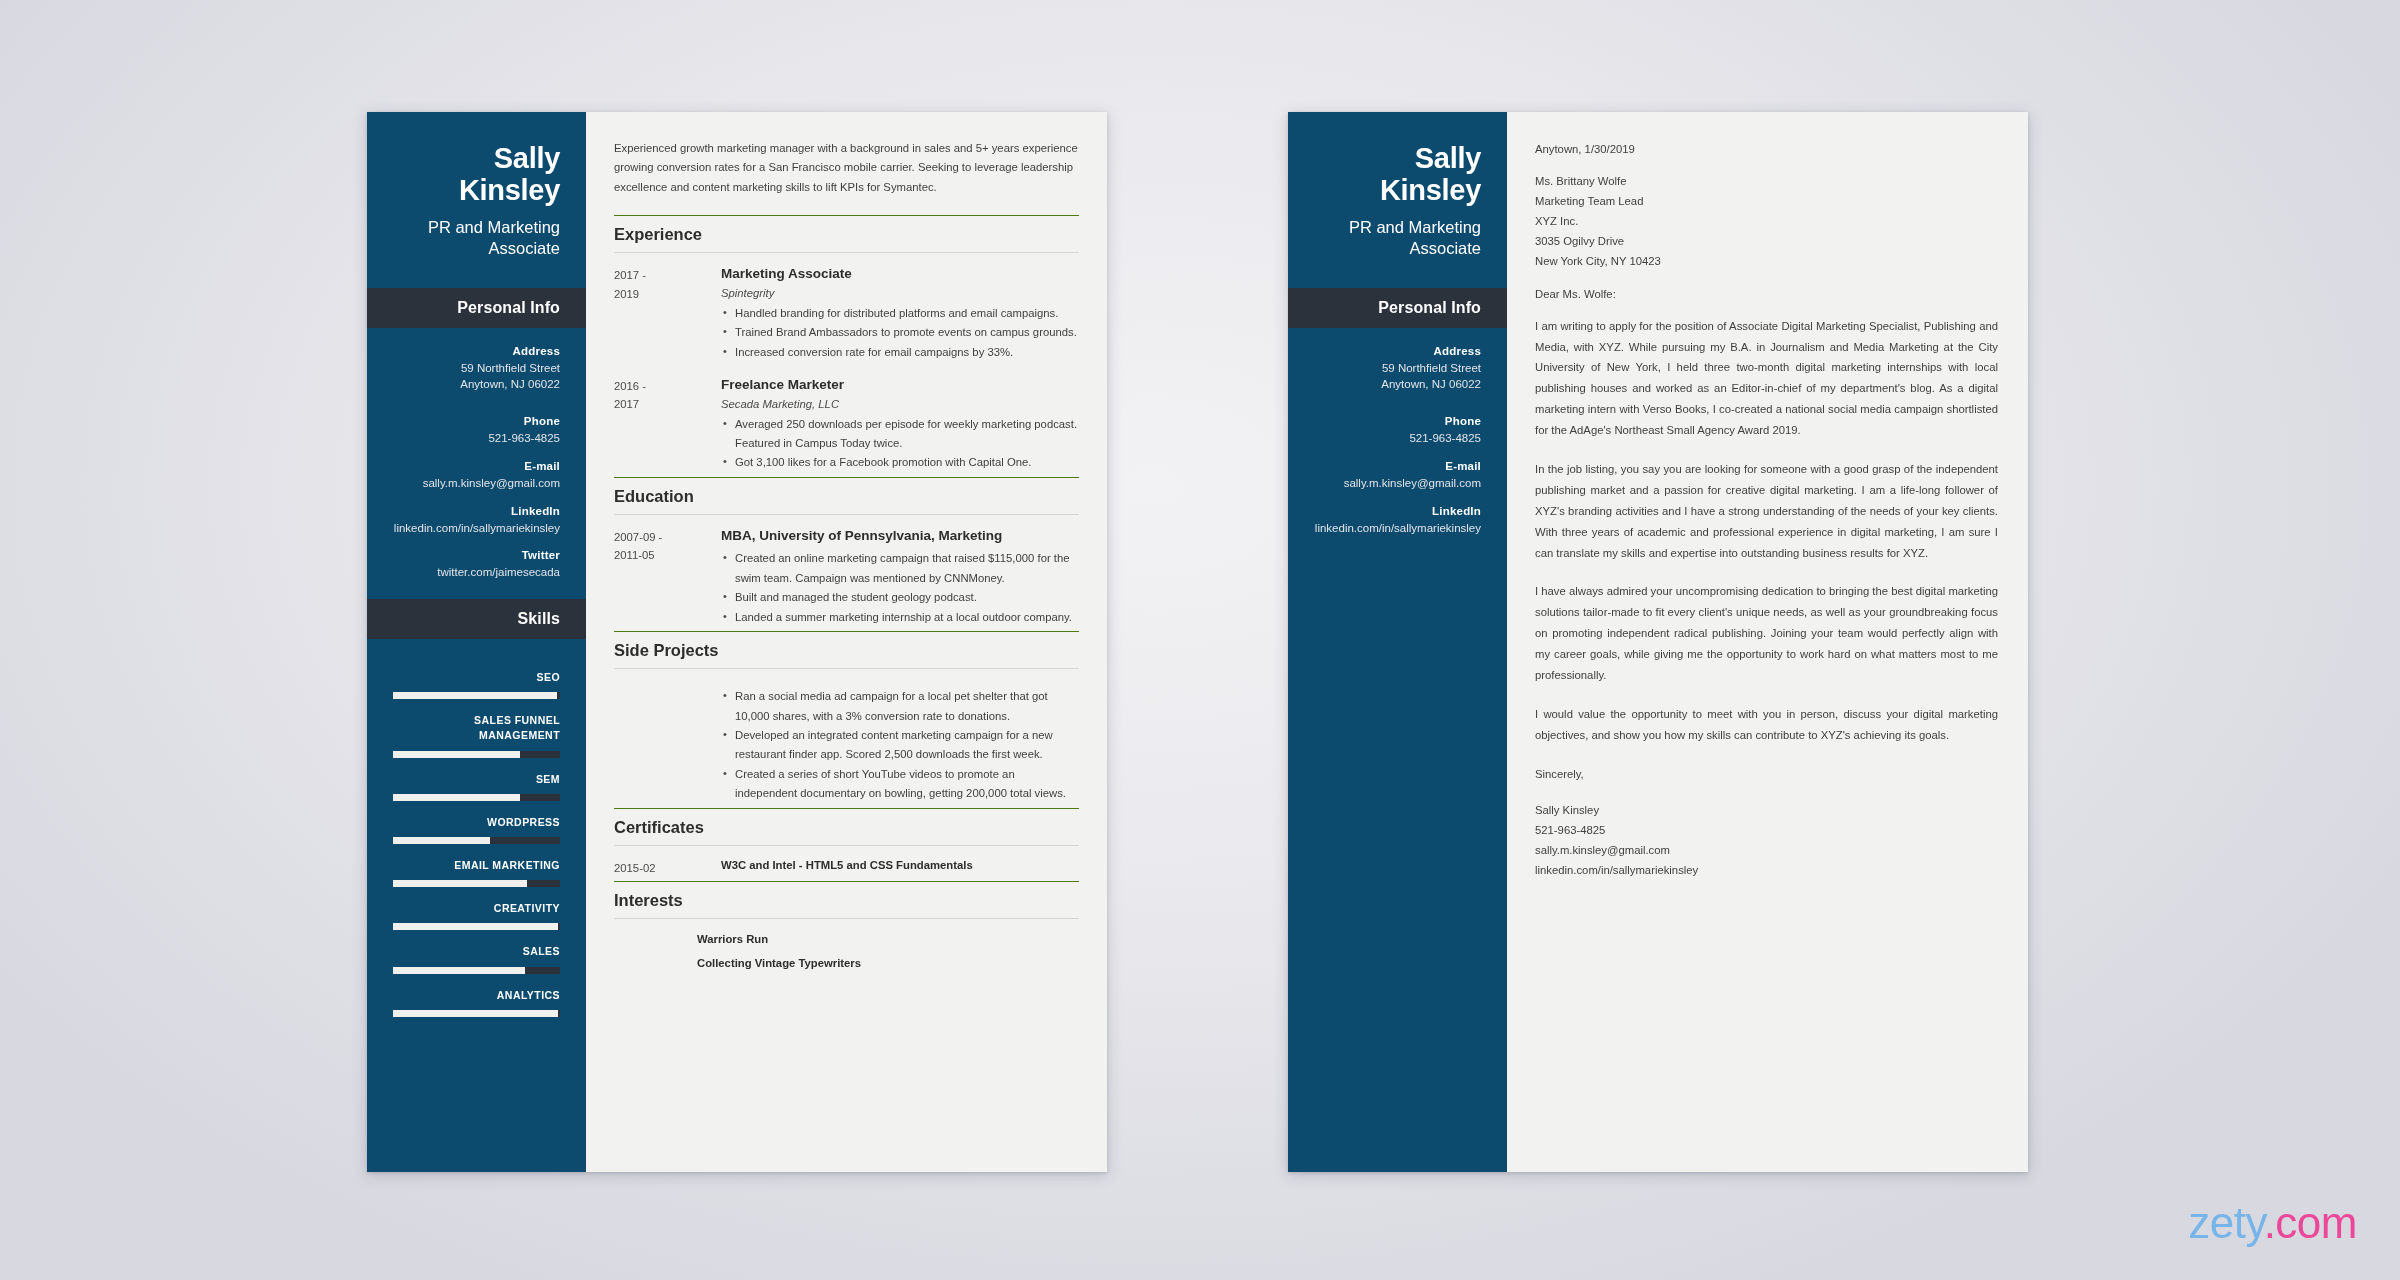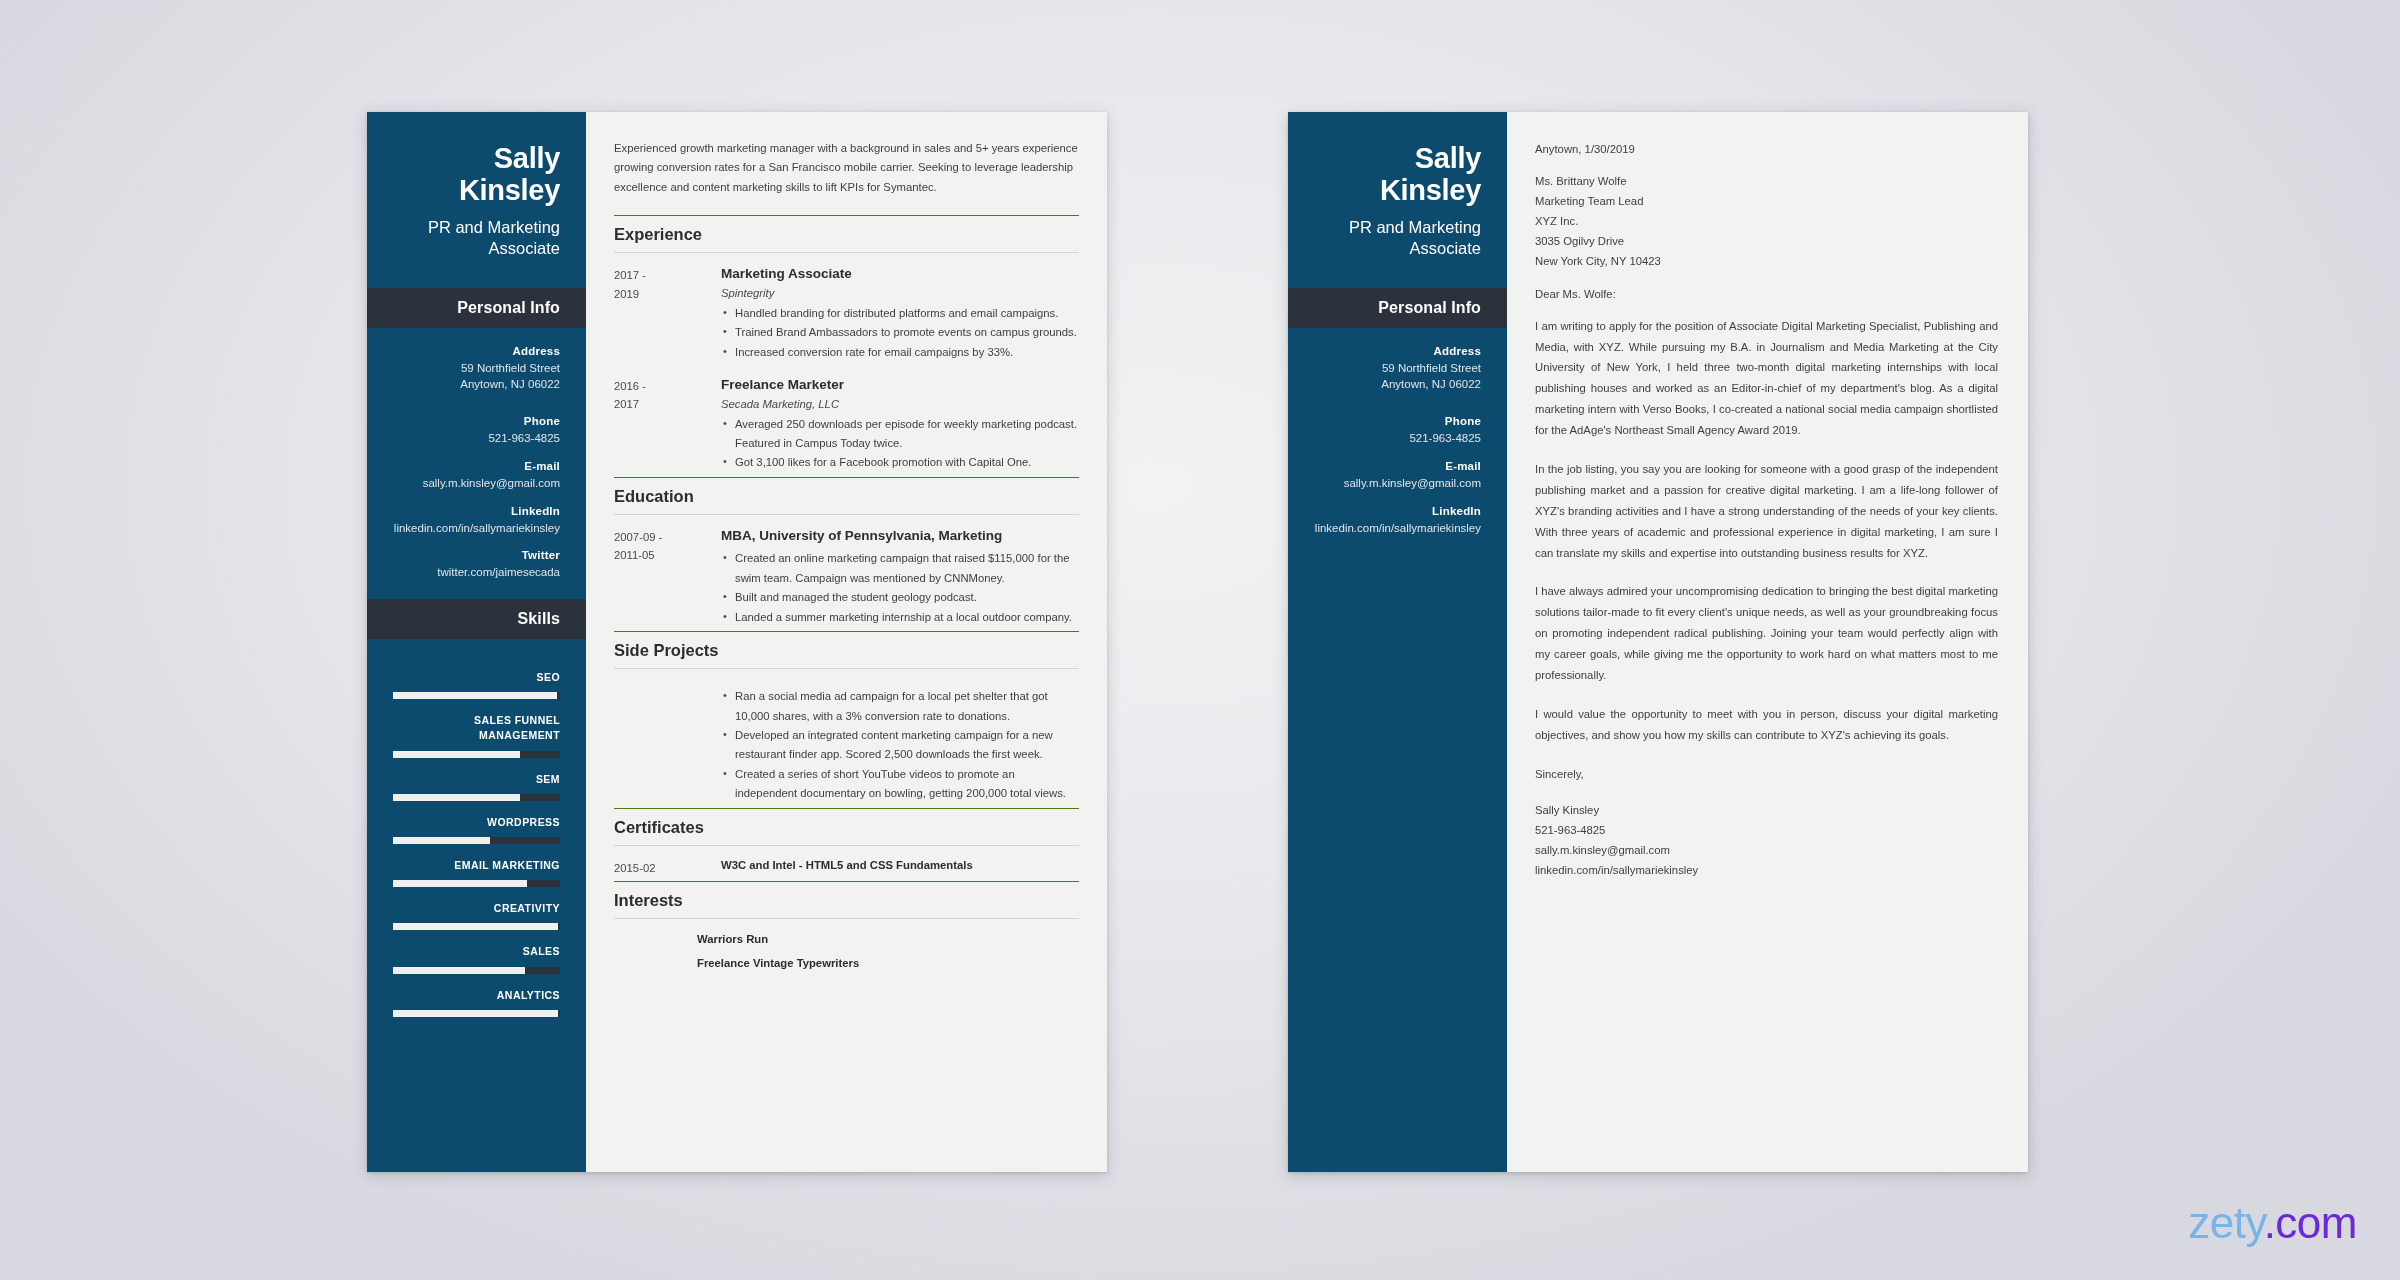--- a/index.html
+++ b/index.html
@@ -197,21 +197,21 @@
   #zety-logo {
     position: absolute;
     right: 43px;
     bottom: 32px;
     font-size: 44px;
     letter-spacing: -0.5px;
     font-family: "Liberation Sans", sans-serif;
     white-space: nowrap;
   }
   #zety-logo .z { color: #77b4e8; }
-  #zety-logo .c { color: #6d28d9; }
+  #zety-logo .c { color: #ec4899; }
 </style>
 </head>
 <body>
 
 <div class="sheet" id="resume-sheet">
 
   <aside class="sidebar">
     <div class="sb-name">
       <h1>
         <span>Sally</span><br>
@@ -365,21 +365,21 @@
           <div class="entry-date">2015-02</div>
           <div class="entry-main">
             <div class="cert-title">W3C and Intel - HTML5 and CSS Fundamentals</div>
           </div>
         </div>
       </div>
 
     <div class="sec-title">Interests</div>
     <div class="interests-body" id="interests-list">
         <div class="interest-item">Warriors Run</div>
-        <div class="interest-item">Freelance Vintage Typewriters</div>
+        <div class="interest-item">Collecting Vintage Typewriters</div>
       </div>
   </section>
 </div>
 
 <div class="sheet" id="letter-sheet">
 
   <aside class="sidebar">
     <div class="sb-name">
       <h1>
         <span>Sally</span><br>

